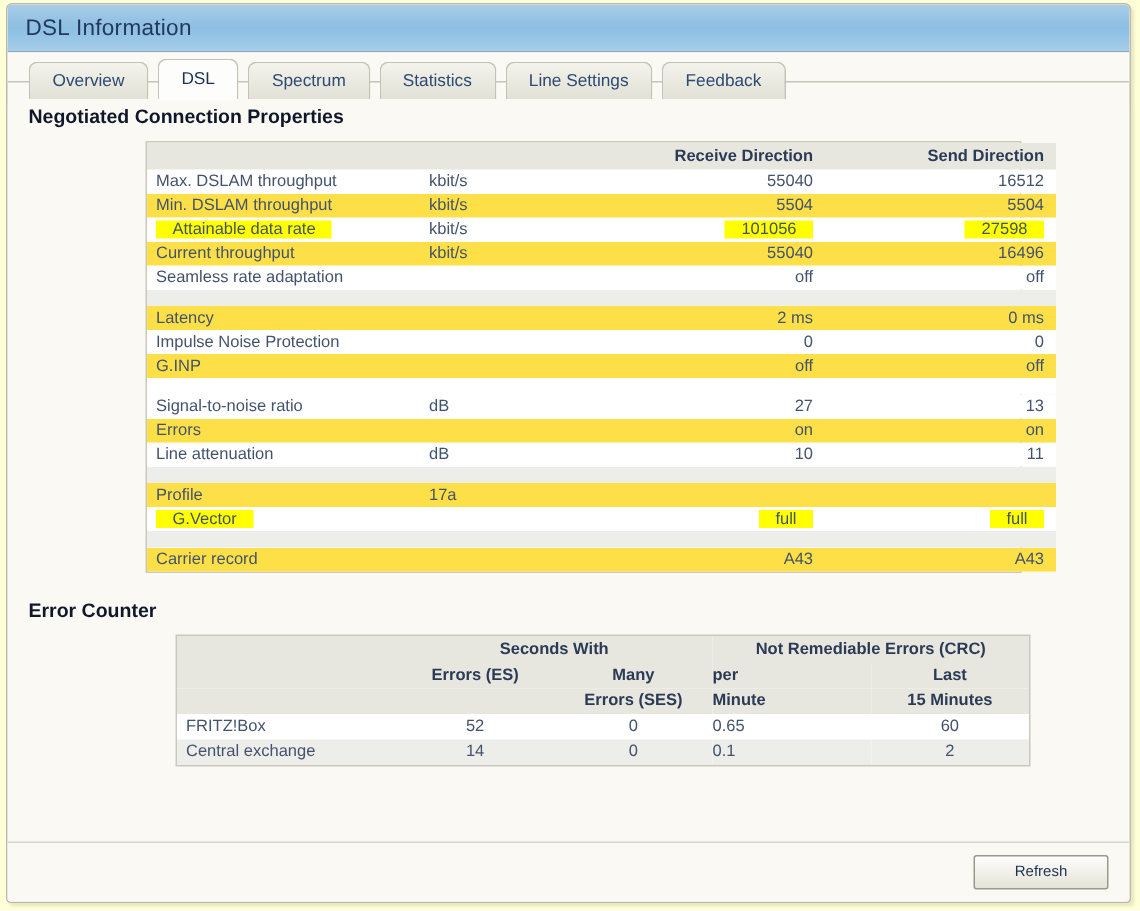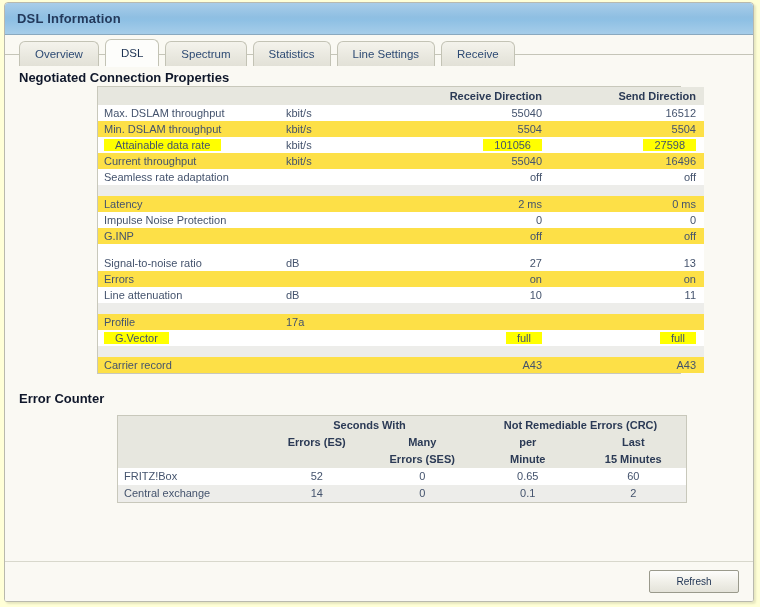--- a/index.html
+++ b/index.html
@@ -39,22 +39,22 @@
     height: 32px;
     box-sizing: border-box;
     background: linear-gradient(to bottom, #a9cde9 0%, #8fbfe2 45%, #8ec0e4 55%, #a6cde9 100%);
     border-bottom: 1px solid #8aa9bf;
     border-radius: 3px 3px 0 0;
     display: flex;
     align-items: center;
     padding-left: 12px;
   }
   .titlebar .title {
-    font-size: 13px;
-    font-weight: bold;
+    font-size: 15px;
+    font-weight: normal;
     color: #23395b;
     letter-spacing: 0.2px;
   }
 
   
   .tabstrip {
     position: relative;
     height: 20px;
     background: #faf9f3;
     padding-left: 14px;
@@ -115,21 +115,21 @@
 
   .section-title {
     font-size: 13px;
     font-weight: bold;
     color: #0f172a;
     margin: 15px 0 0 0;
   }
 
   
   .tbl-wrap {
-    margin-top: 1px;
+    margin-top: 9px;
     margin-left: 78px;
     width: 584px;
     border: 1px solid #c8c8bb;
     background: #ffffff;
     box-sizing: border-box;
   }
   table.grid {
     border-collapse: collapse;
     width: 100%;
     table-layout: fixed;
@@ -177,21 +177,21 @@
     width: 570px;
     border: 1px solid #c8c8bb;
     background: #ffffff;
     box-sizing: border-box;
   }
   table.err { border-collapse: collapse; width: 100%; table-layout: fixed; font-size: 11px; color: #44536d; }
   table.err td { padding: 0; height: 17px; line-height: 17px; vertical-align: middle; white-space: nowrap; }
   .err .e-name { width: 140px; padding-left: 6px; text-align: left; }
   .err .e-c1 { width: 110px; text-align: center; }
   .err .e-c2 { width: 130px; text-align: center; }
-  .err .e-c3 { width: 92px;  text-align: center; }
+  .err .e-c3 { width: 92px;  text-align: left; }
   .err .e-c4 { width: 96px;  text-align: center; }
   .err tr.h td { background: #e7e7df; font-weight: bold; color: #2b3a55; height: 18px; }
   .err tr.h2 td { background: #e7e7df; font-weight: bold; color: #2b3a55; height: 17px; }
   .err tr.r1 td { background: #ffffff; }
   .err tr.r2 td { background: #ededea; }
 
   .err .grp { font-weight: bold; text-align: center; }
 
   
   .footer {
@@ -224,21 +224,21 @@
       <span class="title">DSL Information</span>
     </div>
 
     <div class="tabstrip">
       <div class="tabs" id="tabs-container">
           <div class="tab">Overview</div>
           <div class="tab active">DSL</div>
           <div class="tab">Spectrum</div>
           <div class="tab">Statistics</div>
           <div class="tab">Line Settings</div>
-          <div class="tab">Receive</div>
+          <div class="tab">Feedback</div>
         </div>
     </div>
 
     <div class="content">
 
       <div class="section-title">Negotiated Connection Properties</div>
 
       <div class="tbl-wrap">
         <table class="grid neg">
           <tbody id="neg-body">

